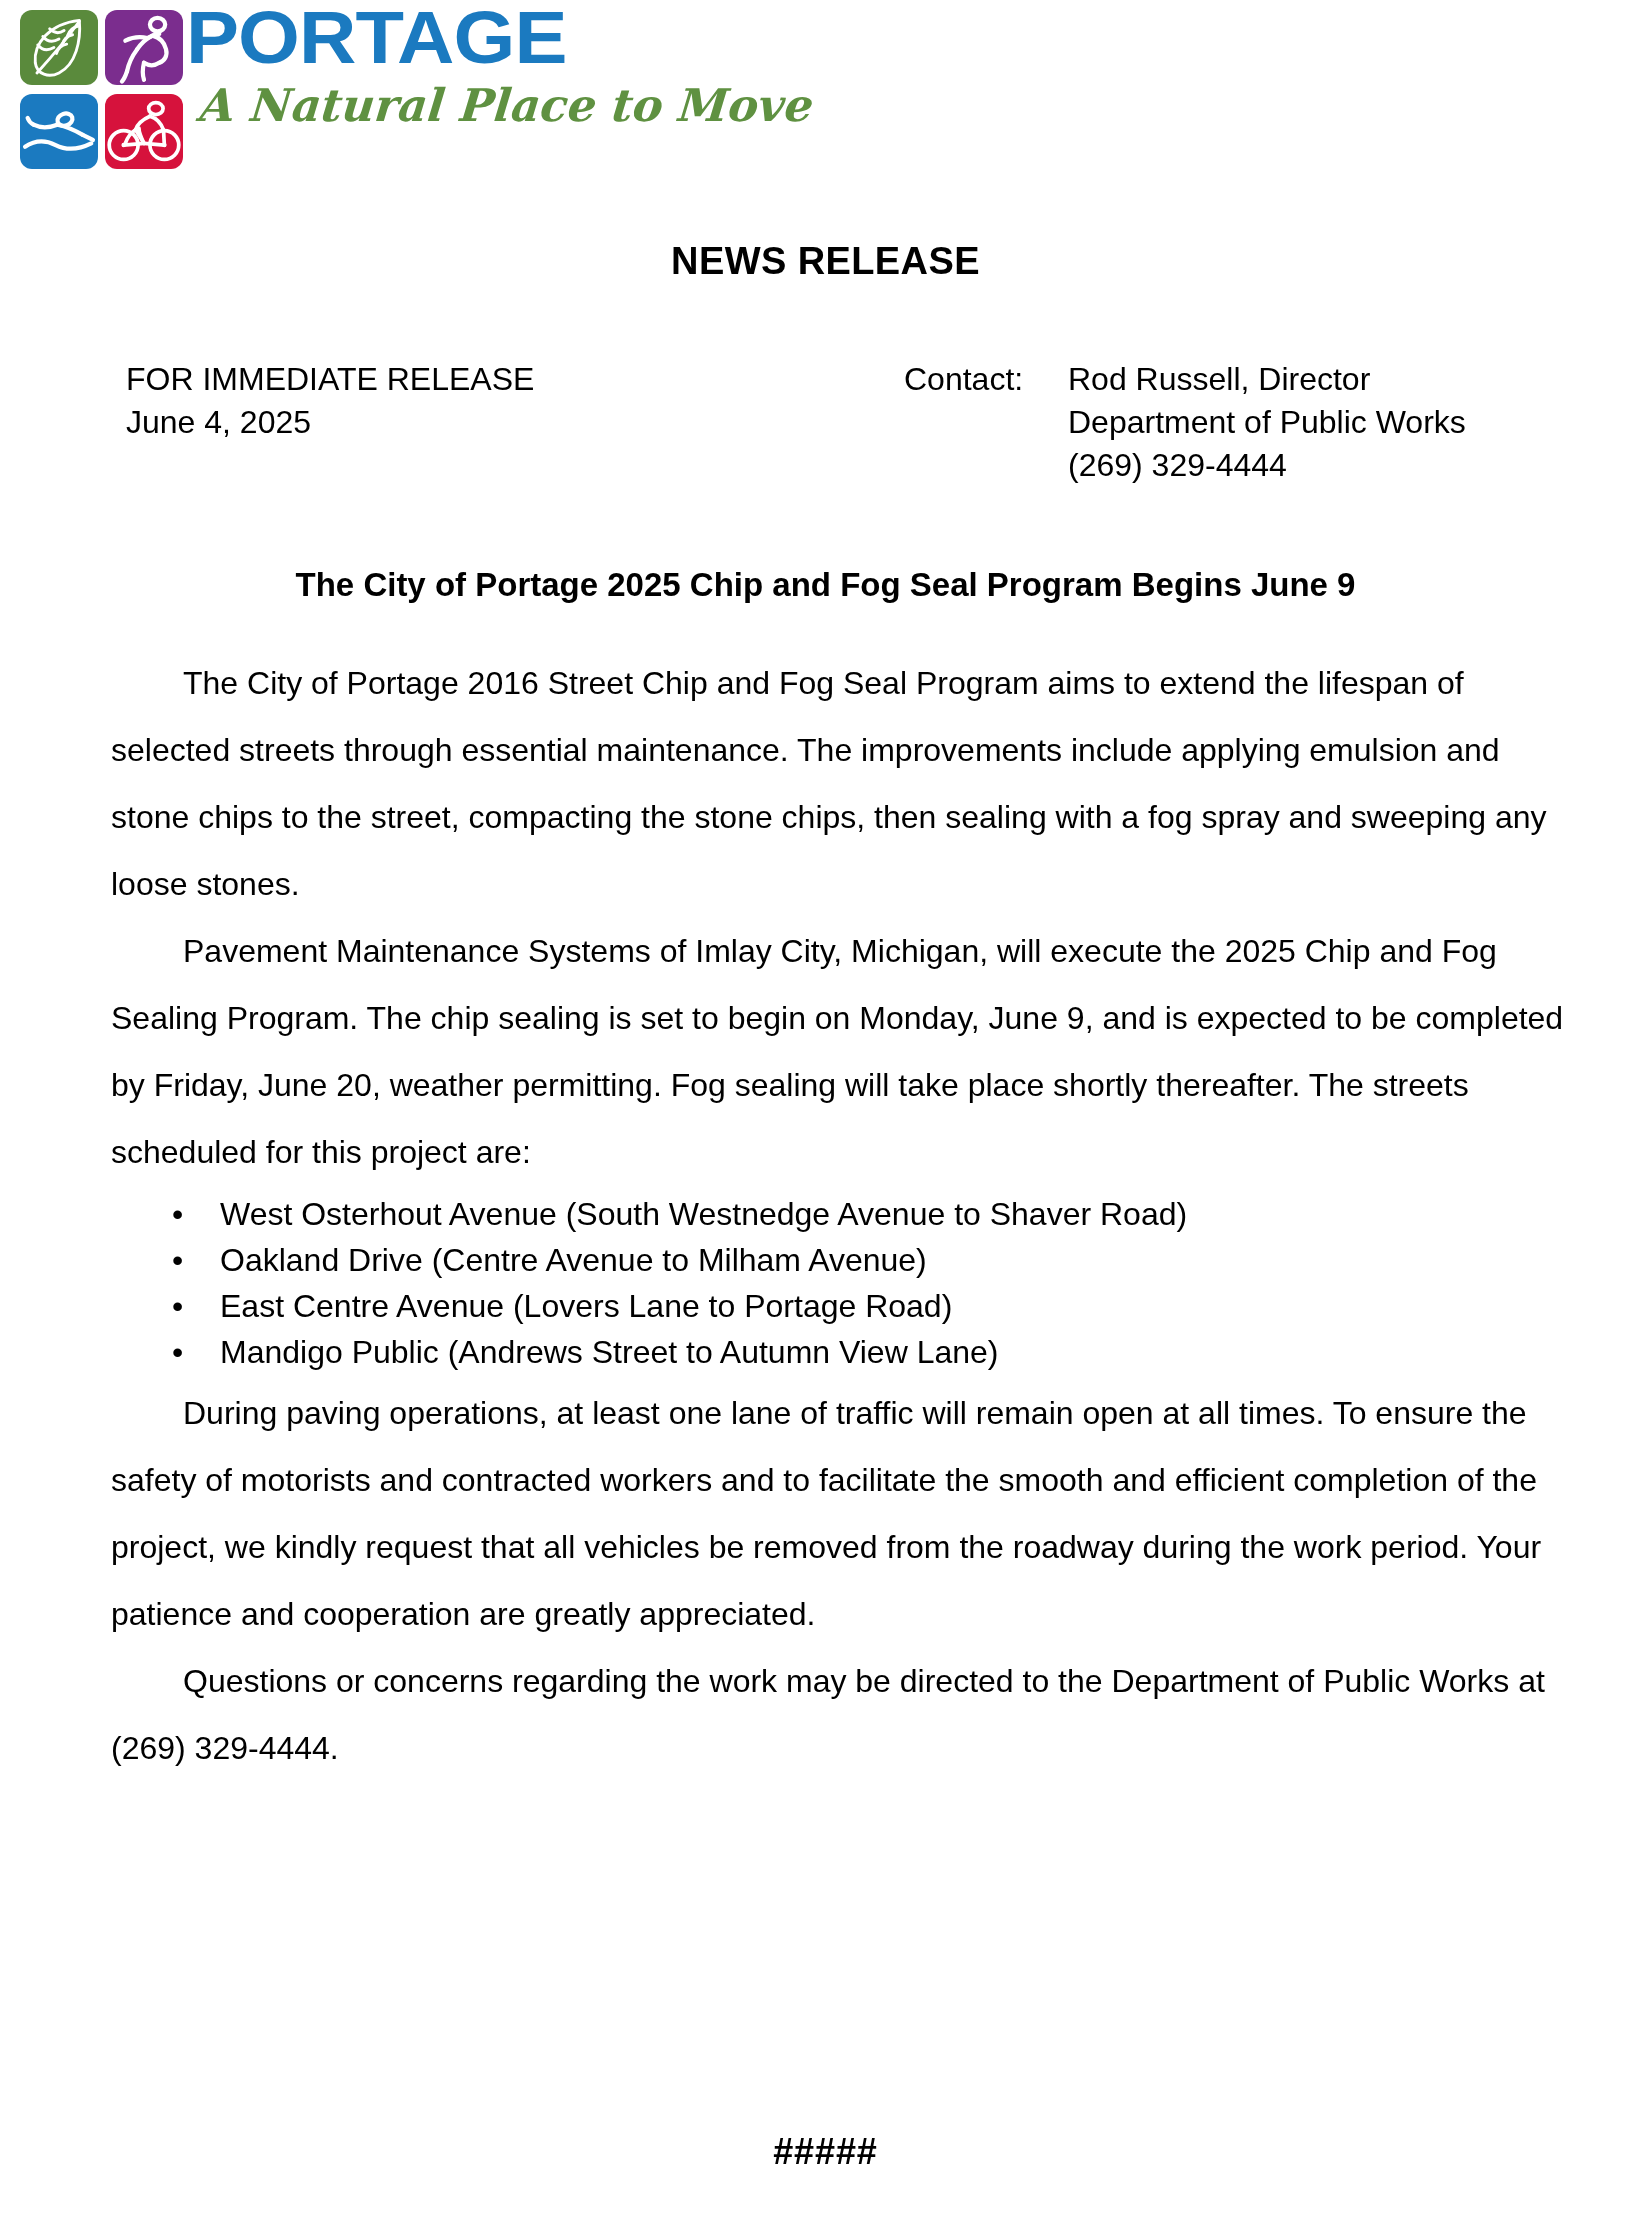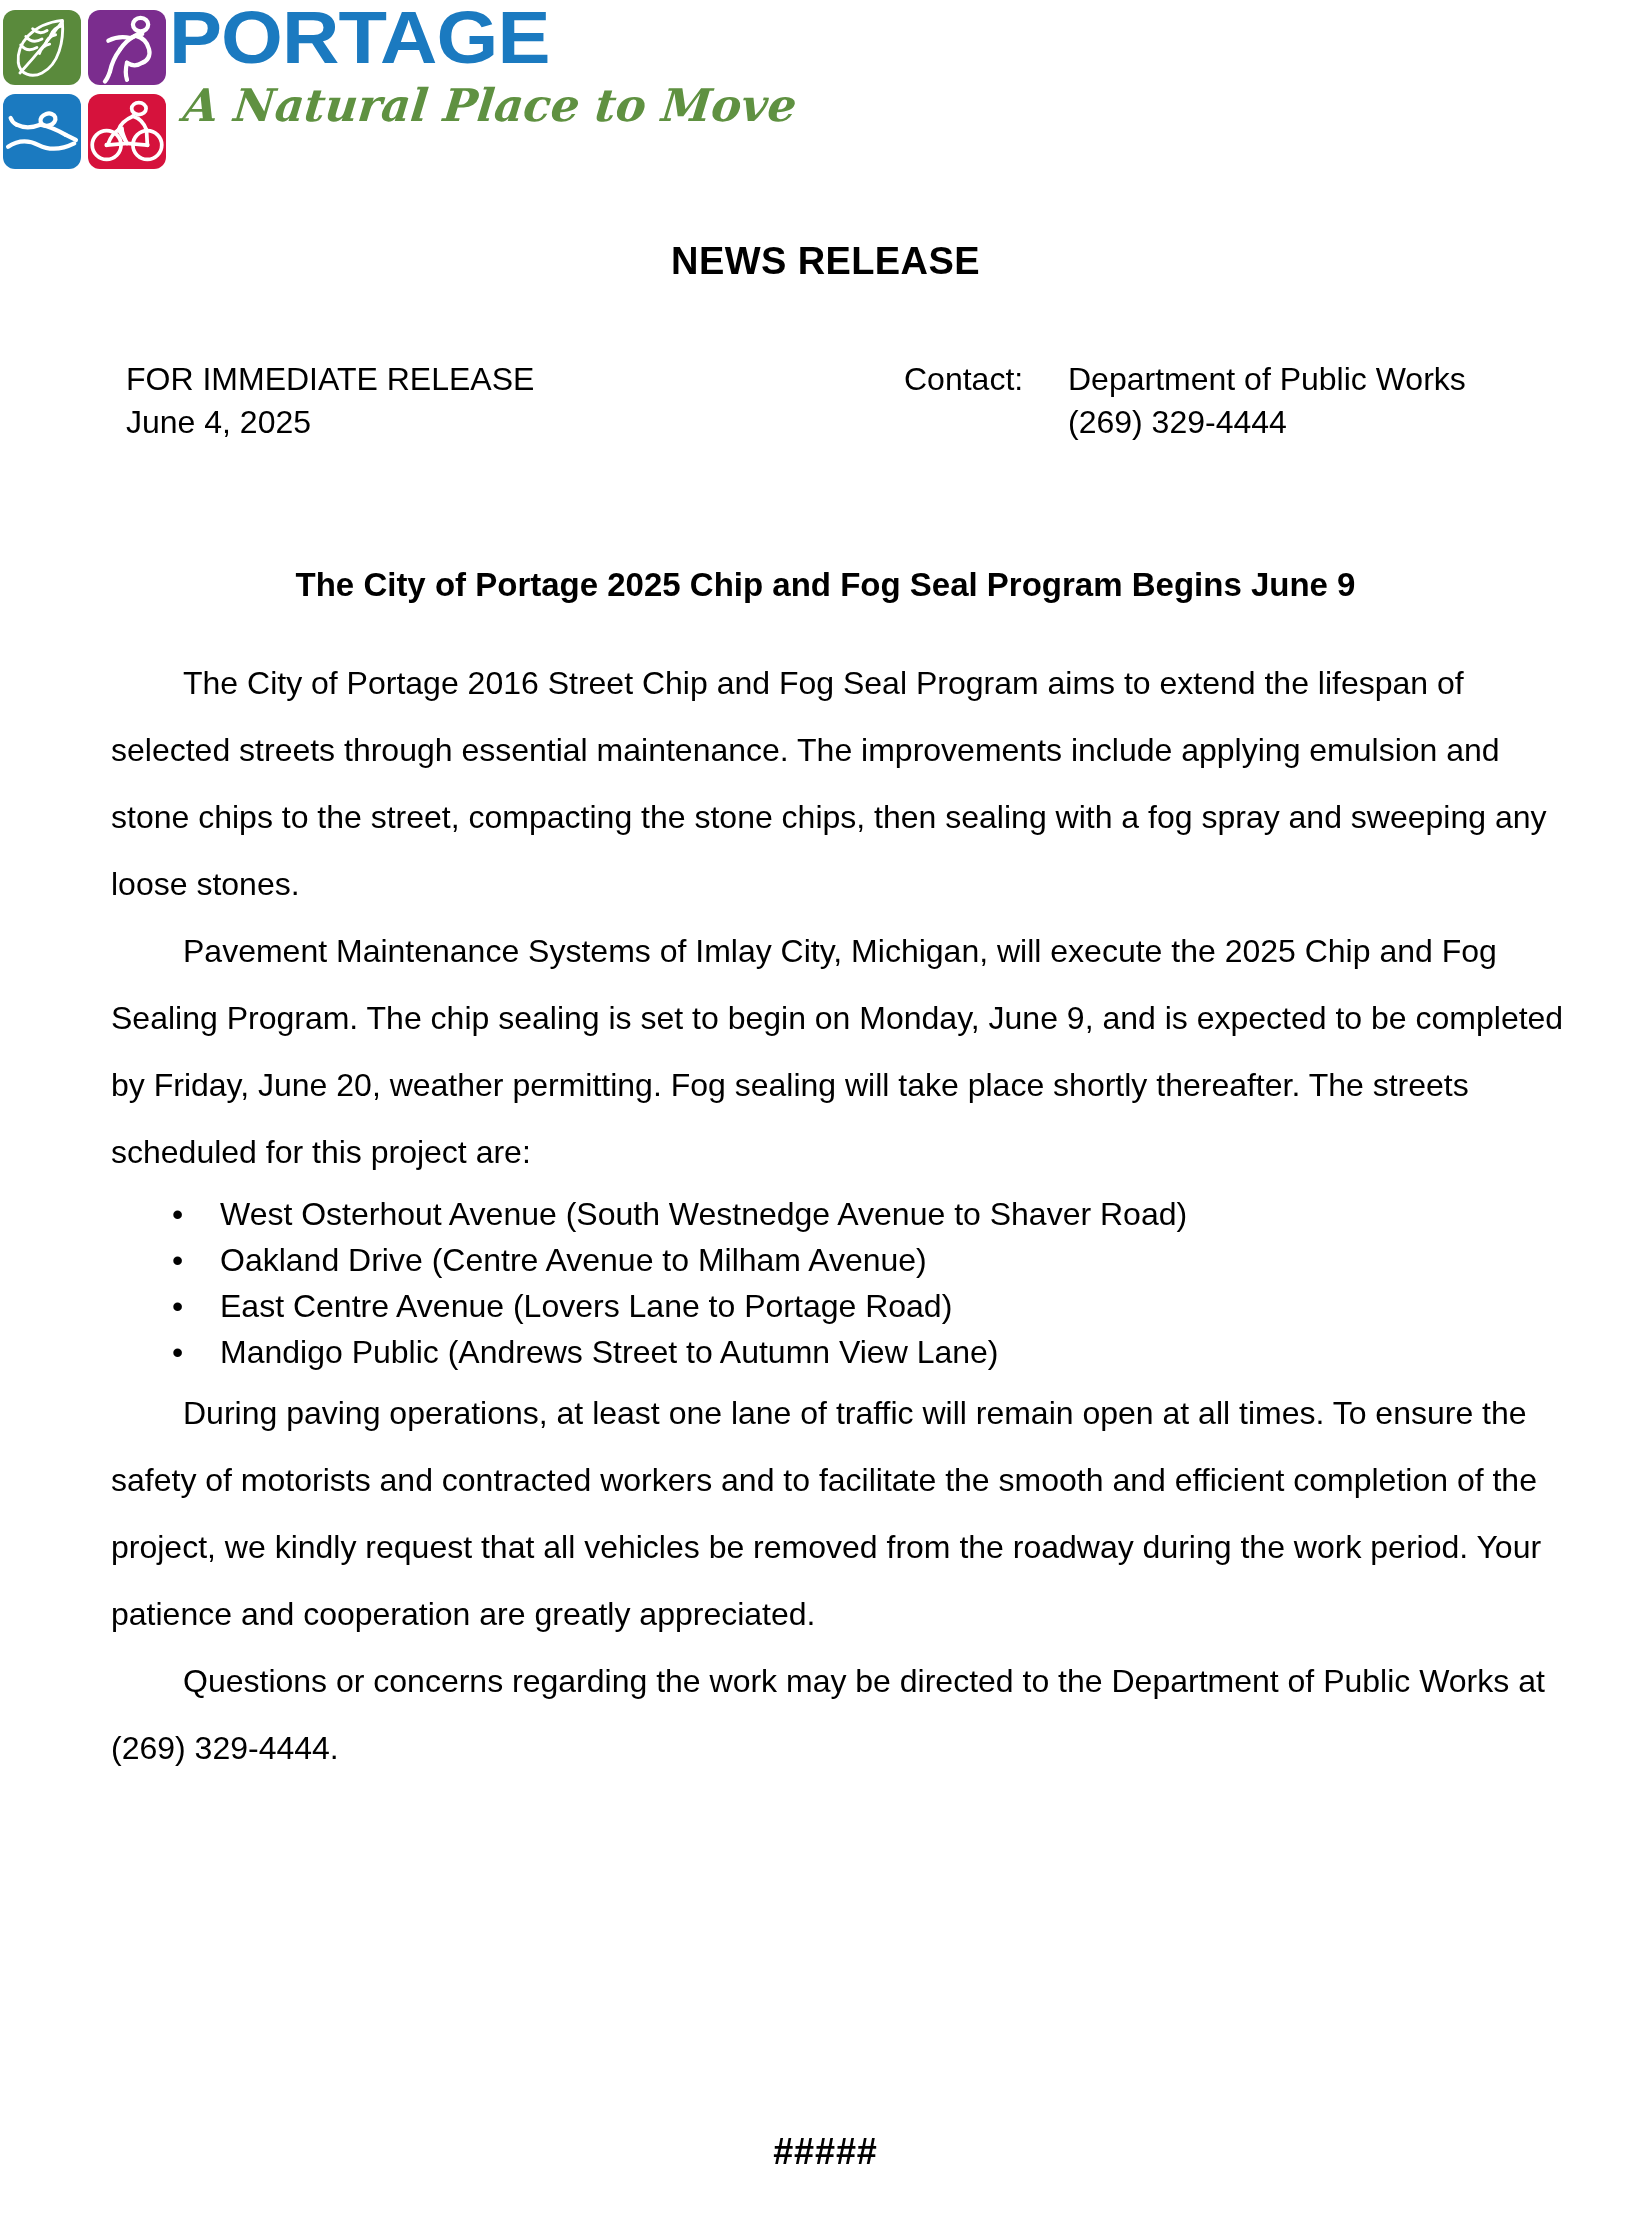--- a/index.html
+++ b/index.html
@@ -20,21 +20,21 @@
     position: relative;
     width: 1651px;
     height: 2216px;
     background: #ffffff;
     box-sizing: border-box;
   }
 
   
   .logo-block {
     position: absolute;
-    left: 0;
+    left: 17px;
     top: 5.1px;
     width: 673px;
     height: 170px;
   }
   .logo-tiles {
     position: absolute;
     left: 3.4px;
     top: 5.1px;
     width: 167px;
     height: 160px;
@@ -275,21 +275,21 @@
   <div class="doc">
 
     <div class="news-release-title">NEWS RELEASE</div>
 
     <div class="meta-row">
       <div class="meta-left">
         <div>FOR IMMEDIATE RELEASE</div>
         <div>June 4, 2025</div>
       </div>
       <div class="meta-right">
-        <span class="contact-label">Contact:</span><span class="contact-lines"><div>Department of Public Works</div><div>(269) 329-4444</div></span>
+        <span class="contact-label">Contact:</span><span class="contact-lines"><div>Rod Russell, Director</div><div>Department of Public Works</div><div>(269) 329-4444</div></span>
       </div>
     </div>
 
     <div class="headline">The City of Portage 2025 Chip and Fog Seal Program Begins June 9</div>
 
     <div class="body-text">
       <p>The City of Portage 2016 Street Chip and Fog Seal Program aims to extend the lifespan of selected streets through essential maintenance. The improvements include applying emulsion and stone chips to the street, compacting the stone chips, then sealing with a fog spray and sweeping any loose stones.</p>
       <p>Pavement Maintenance Systems of Imlay City, Michigan, will execute the 2025 Chip and Fog Sealing Program. The chip sealing is set to begin on Monday, June 9, and is expected to be completed by Friday, June 20, weather permitting. Fog sealing will take place shortly thereafter. The streets scheduled for this project are:</p>
 
       <ul class="street-list">

